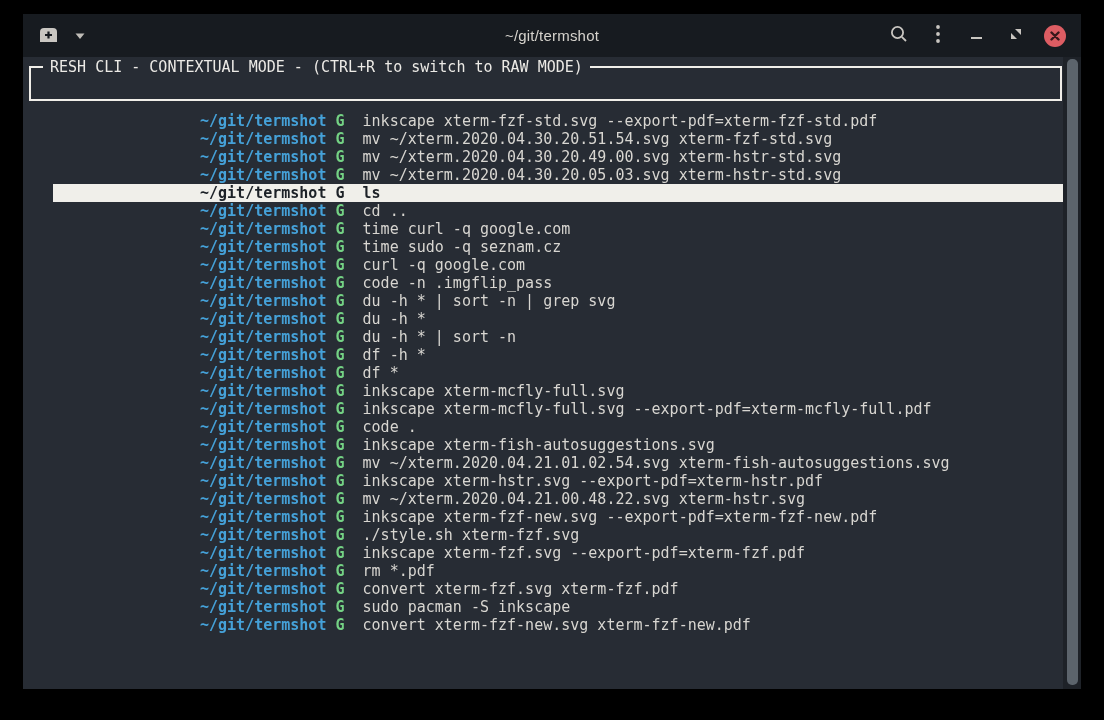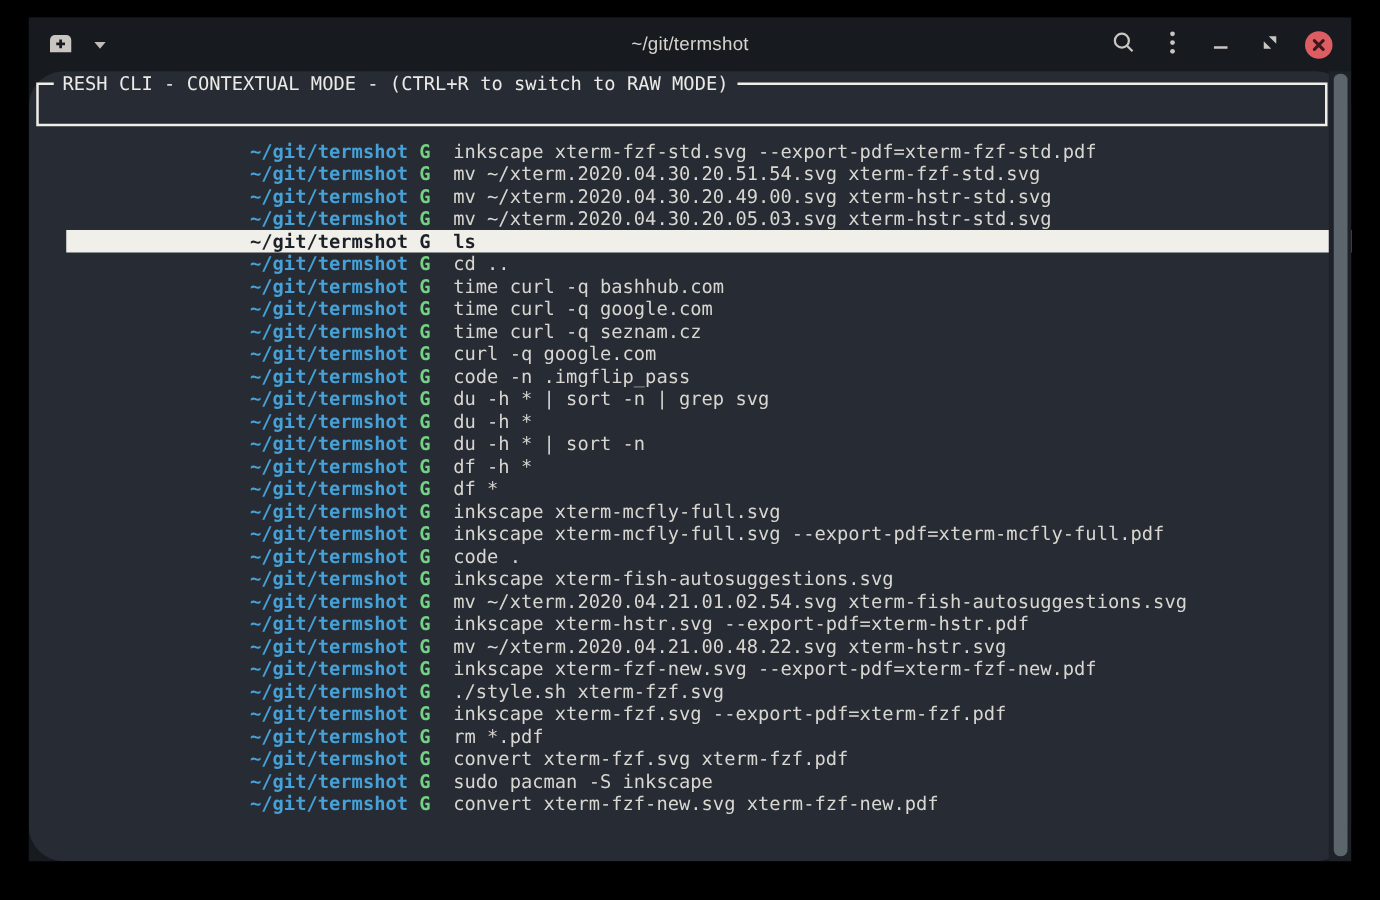--- a/index.html
+++ b/index.html
@@ -13,21 +13,21 @@
   .tb-title{position:absolute;left:0;right:0;top:0;height:43px;line-height:43px;text-align:center;
             color:#d6d3cd;font-size:15px;letter-spacing:.2px;}
   .icon-btn{background:none;border:0;padding:0;margin:0;cursor:pointer;display:flex;align-items:center;justify-content:center;}
   .tb-left{position:absolute;left:16px;top:0;height:43px;display:flex;align-items:center;gap:16px;}
   .tb-right{position:absolute;right:7px;top:0;height:43px;display:flex;align-items:center;}
   .tb-right .icon-btn{width:39px;height:43px;}
   .close-circle{width:22px;height:22px;border-radius:50%;background:#dd5d63;display:flex;align-items:center;justify-content:center;}
 
   
   .content{position:absolute;left:0;top:43px;width:1058px;height:632px;background:#272c34;
-           font-family:"DejaVu Sans Mono","Liberation Mono",monospace;border-radius:28px;}
+           font-family:"DejaVu Sans Mono","Liberation Mono",monospace;}
 
   .resh-box{position:absolute;left:6px;top:9px;width:1033px;height:35px;border:2px solid #f0eee9;}
   .resh-label{position:absolute;left:12px;top:-10px;background:#272c34;padding:0 7px;
               color:#eceae6;font-size:15px;line-height:18px;white-space:pre;}
   .resh-query{position:absolute;left:8px;top:12px;color:#eceae6;font-size:15px;line-height:18px;min-width:200px;display:inline-block;}
 
   .list{position:absolute;left:0;top:55px;width:1058px;padding-left:24px;}
   .row{margin-left:6px;width:1033px;height:18px;line-height:18px;font-size:15px;
        white-space:pre;padding-left:147px;overflow:hidden;}
   .row .path{color:#45a1d8;font-weight:bold;}
@@ -123,25 +123,24 @@
 
   <div class="row"><span class="path">~/git/termshot</span><span class="flag"> G  </span><span class="cmd">mv ~/xterm.2020.04.30.20.49.00.svg xterm-hstr-std.svg</span></div>
 
   <div class="row"><span class="path">~/git/termshot</span><span class="flag"> G  </span><span class="cmd">mv ~/xterm.2020.04.30.20.05.03.svg xterm-hstr-std.svg</span></div>
 
   <div class="row selected"><span class="path">~/git/termshot</span><span class="flag"> G  </span><span class="cmd">ls</span></div>
 
   <div class="row"><span class="path">~/git/termshot</span><span class="flag"> G  </span><span class="cmd">cd ..</span></div>
 
 
-  <div class="row"><span class="path">~/git/termshot</span><span class="flag"> G  </span><span class="cmd">time curl -q bashhub.com</span></div>
 
   <div class="row"><span class="path">~/git/termshot</span><span class="flag"> G  </span><span class="cmd">time curl -q google.com</span></div>
 
-  <div class="row"><span class="path">~/git/termshot</span><span class="flag"> G  </span><span class="cmd">time curl -q seznam.cz</span></div>
+  <div class="row"><span class="path">~/git/termshot</span><span class="flag"> G  </span><span class="cmd">time sudo -q seznam.cz</span></div>
 
   <div class="row"><span class="path">~/git/termshot</span><span class="flag"> G  </span><span class="cmd">curl -q google.com</span></div>
 
   <div class="row"><span class="path">~/git/termshot</span><span class="flag"> G  </span><span class="cmd">code -n .imgflip_pass</span></div>
 
   <div class="row"><span class="path">~/git/termshot</span><span class="flag"> G  </span><span class="cmd">du -h * | sort -n | grep svg</span></div>
 
   <div class="row"><span class="path">~/git/termshot</span><span class="flag"> G  </span><span class="cmd">du -h *</span></div>
 
   <div class="row"><span class="path">~/git/termshot</span><span class="flag"> G  </span><span class="cmd">du -h * | sort -n</span></div>

